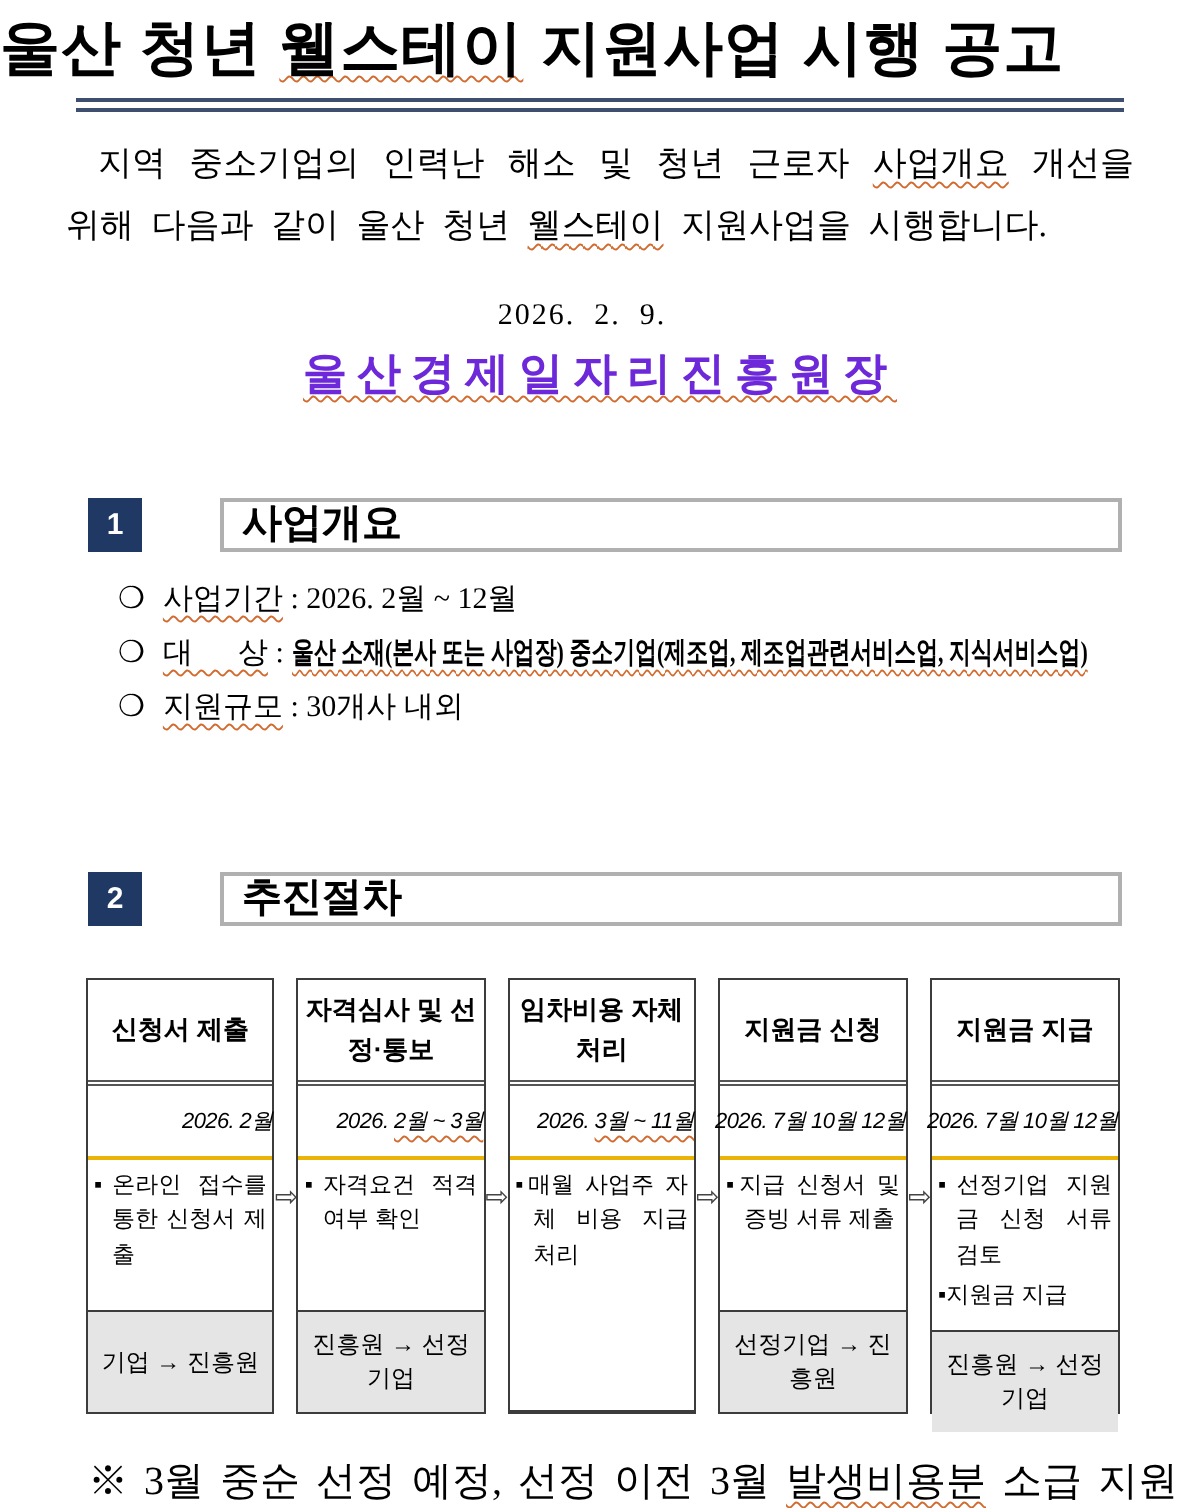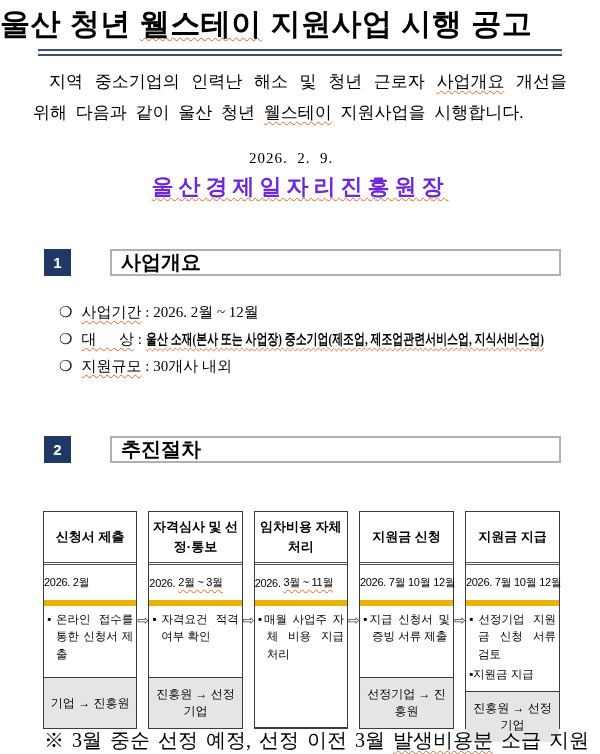--- a/index.html
+++ b/index.html
@@ -22,35 +22,35 @@
   
   .sec{position:absolute;left:44px;width:517px;height:27px;}
   .sec-num{position:absolute;left:0;top:0;width:27px;height:27px;background:#1f3864;color:#fff;
       font-family:"Liberation Sans", sans-serif;font-weight:bold;font-size:15px;
       display:flex;align-items:center;justify-content:center;}
   .sec-box{position:absolute;left:34px;right:0;top:0;height:23px;border:2px solid #b0b0b0;
       font-family:"Liberation Sans", sans-serif;font-weight:bold;font-size:20px;
       line-height:23px;padding-left:9px;background:#fff;margin-left:32px;}
   .sec1{top:249px;} .sec2{top:436px;}
   
-  .overview{position:absolute;top:287px;left:59px;right:4px;font-size:15px;margin-top:12px;}
+  .overview{position:absolute;top:287px;left:59px;right:4px;font-size:15px;}
   .orow{height:27px;line-height:27px;white-space:nowrap;}
   .ocirc{font-size:15px;margin-right:9px;}
   .olabel{white-space:pre;}
   .bold-cond{display:inline-block;font-weight:bold;white-space:nowrap;
       transform:scaleX(0.73);transform-origin:0 62%;}
   
-  .flow{position:absolute;top:511px;left:43px;width:517px;height:218px;
+  .flow{position:absolute;top:489px;left:43px;width:517px;height:218px;
       display:flex;justify-content:space-between;
       font-family:"Liberation Sans", sans-serif;}
   .fcol{width:95px;border:1.5px solid #3c3c3c;background:#fff;display:flex;flex-direction:column;box-sizing:border-box;}
   .fc-title{height:50px;flex:none;display:flex;align-items:center;justify-content:center;text-align:center;
       font-weight:bold;font-size:13px;line-height:1.55;border-bottom:3px double #555;padding:0 2px;}
-  .fc-date{height:35px;flex:none;display:flex;align-items:center;justify-content:flex-start;
-      font-size:11px;letter-spacing:-0.3px;white-space:nowrap;border-bottom:6px solid #eab308;}
+  .fc-date{height:35px;flex:none;display:flex;align-items:center;justify-content:flex-end;
+      font-size:11px;letter-spacing:-0.3px;white-space:nowrap;border-bottom:2px solid #eab308;font-style:italic;}
   .fc-body{flex:1;padding:5px 3px;font-size:11.5px;line-height:1.5;border-bottom:1px solid #3c3c3c;text-align:justify;}
   .fbullet{padding-left:9px;text-indent:-9px;margin-bottom:3px;}
   .fc-foot{height:50px;flex:none;background:#e5e5e5;display:flex;align-items:center;justify-content:center;
       text-align:center;font-size:12px;line-height:1.4;padding:0 2px;}
   .farrow{align-self:center;width:11px;text-align:center;font-size:14px;color:#444;flex:none;}
   
   .footnote{position:absolute;top:727px;left:44px;right:10px;font-size:20px;word-spacing:3px;}
 </style>
 </head>
 <body>

